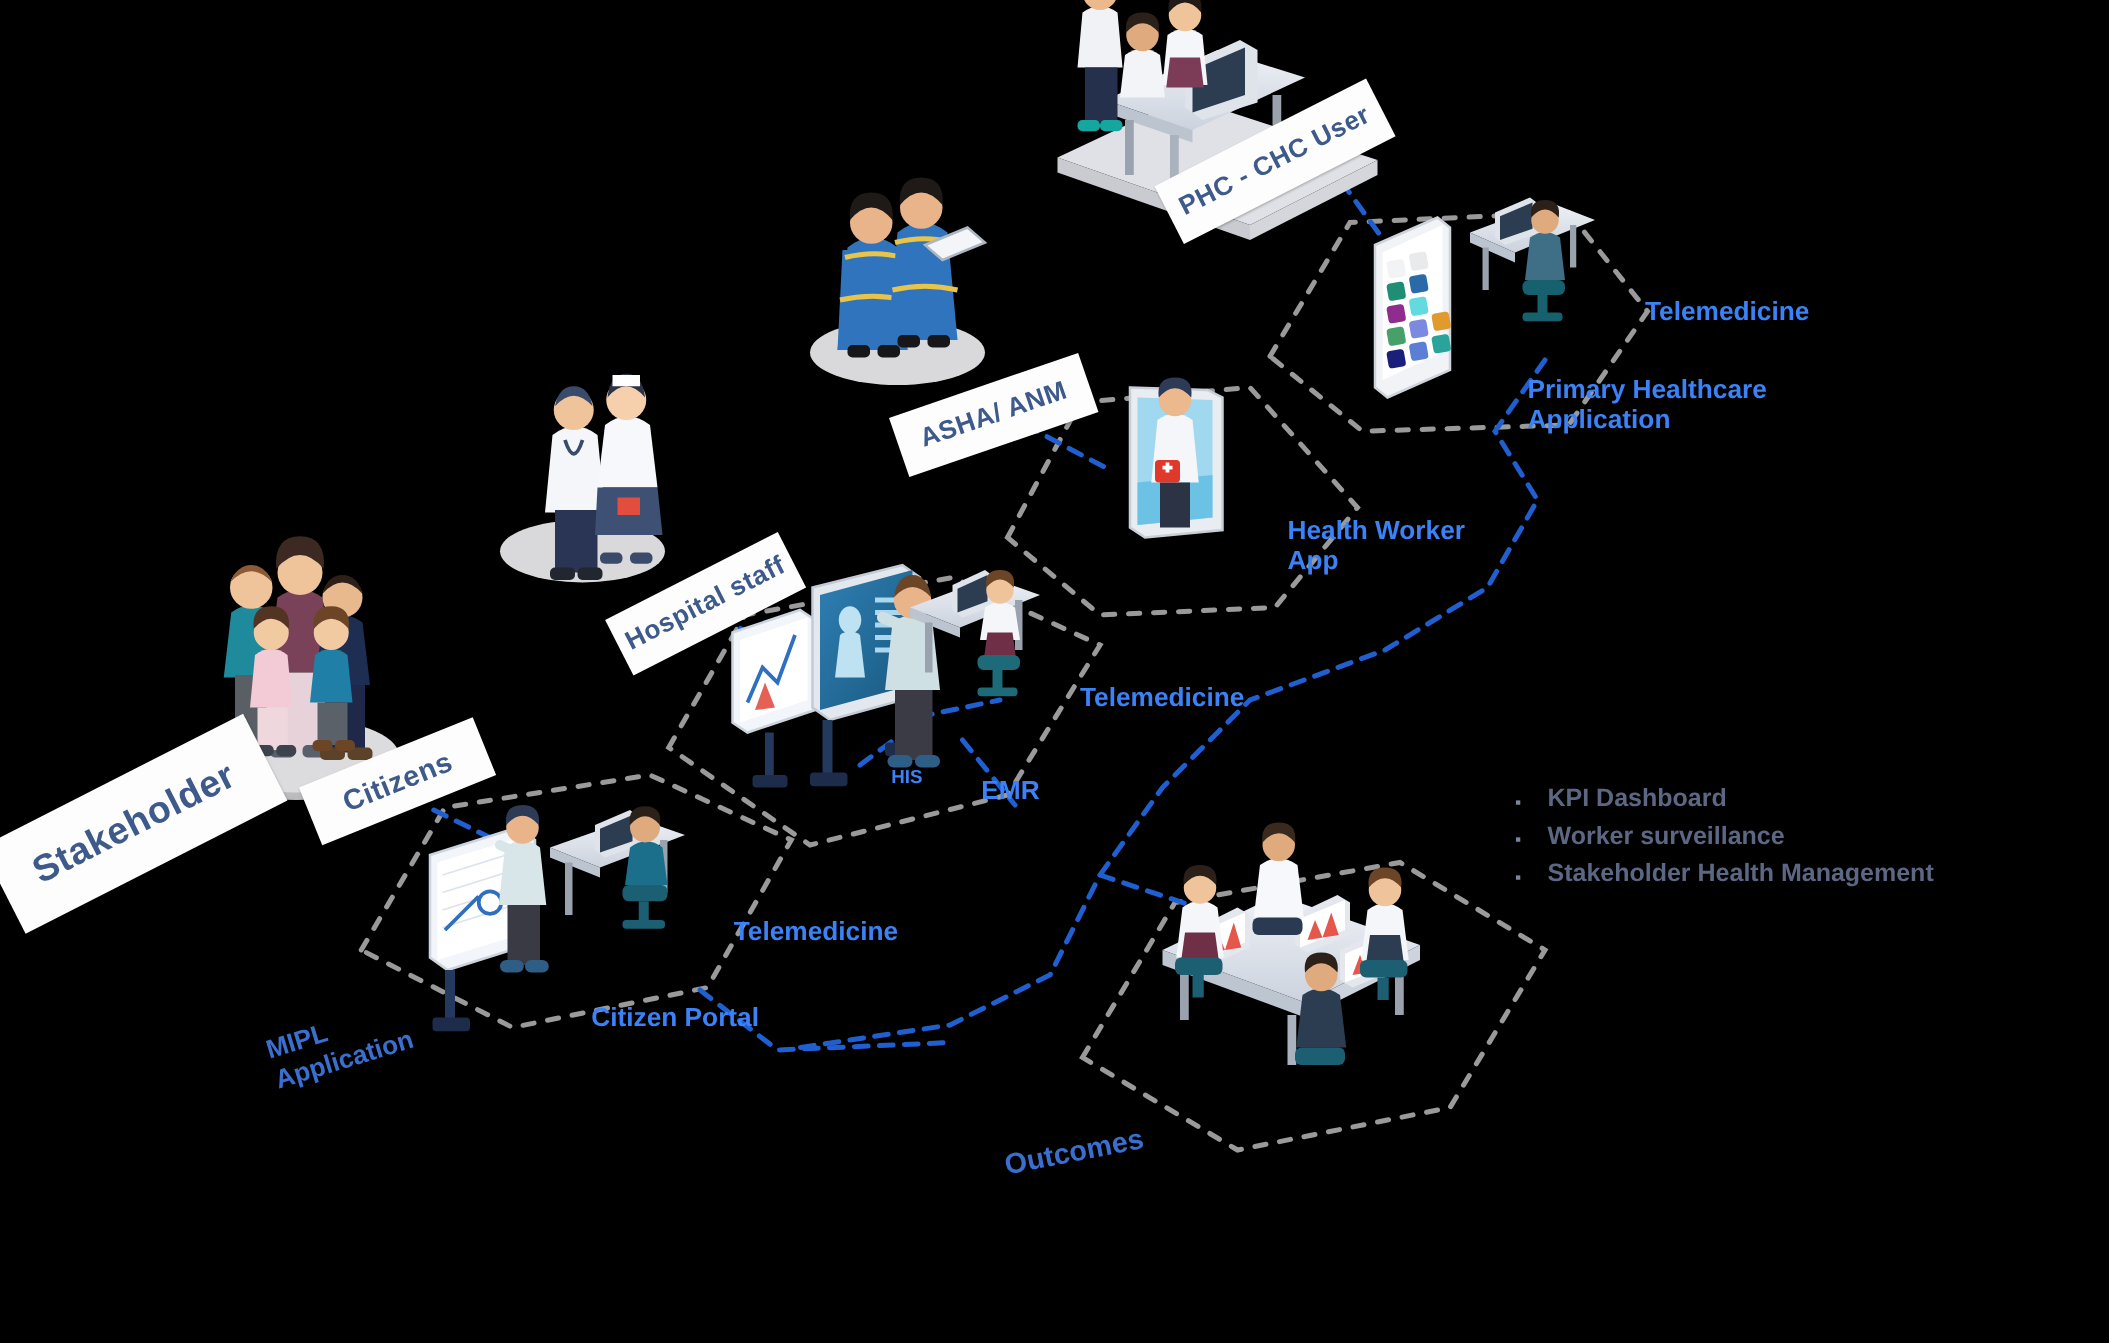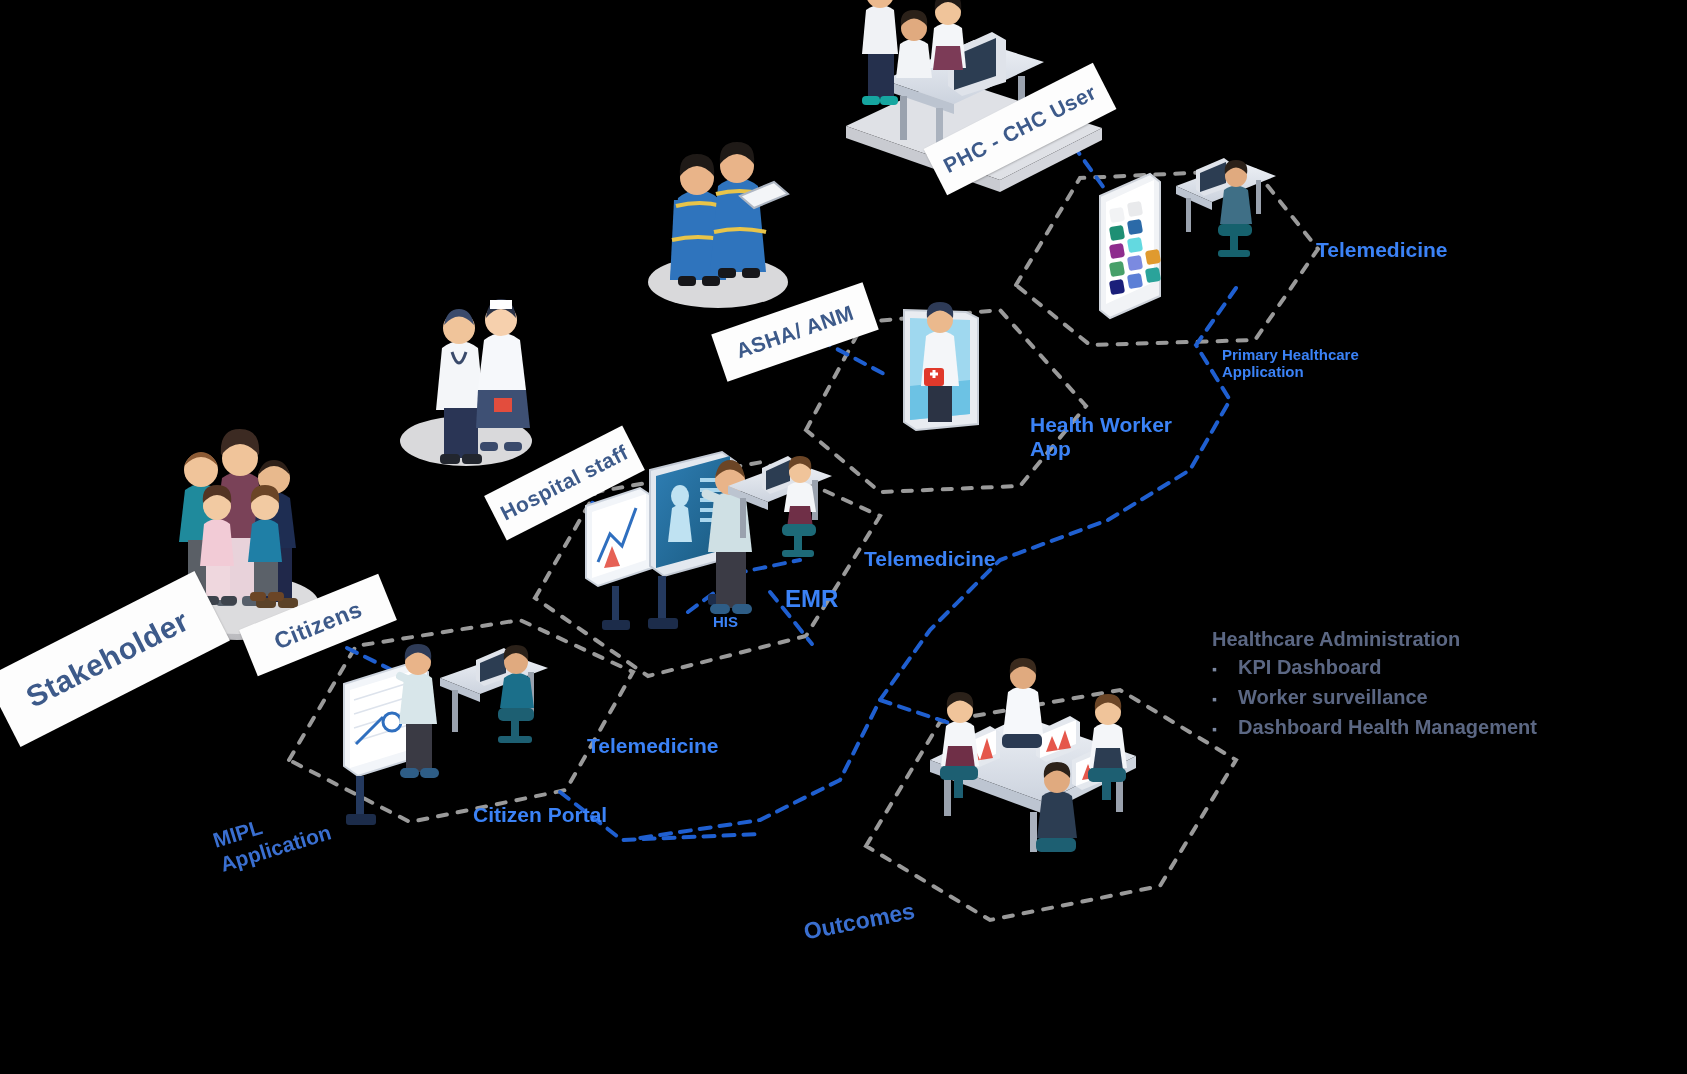--- a/index.html
+++ b/index.html
@@ -27,24 +27,24 @@
     font-size:21px;transform:rotate(-19deg);}
   .banner.phc{left:925px;top:103px;width:190px;height:52px;
     font-size:21px;transform:rotate(-27deg);}
 
   
   .cap{
     position:absolute;color:#3b82f6;font-weight:bold;white-space:nowrap;
     line-height:1.16;
   }
   .cap.telemed-tr{left:1316px;top:238px;font-size:21px;}
-  .cap.primary-app{left:1222px;top:300px;font-size:15px;margin-top:46px;}
+  .cap.primary-app{left:1222px;top:300px;font-size:21px;}
   .cap.hwa{left:1030px;top:413px;font-size:21px;}
   .cap.telemed-mid{left:864px;top:547px;font-size:21px;}
-  .cap.emr{left:785px;top:585px;font-size:24px;}
+  .cap.emr{left:785px;top:621px;font-size:21px;}
   .cap.his{left:713px;top:613px;font-size:15px;}
   .cap.telemed-low{left:587px;top:734px;font-size:21px;}
   .cap.citizen-portal{left:473px;top:803px;font-size:21px;}
 
   
   .bcap{position:absolute;color:#3a6fd0;font-weight:bold;white-space:nowrap;line-height:1.18;}
   .bcap.mipl{left:215px;top:812px;font-size:21px;transform:rotate(-17deg);}
   .bcap.outcomes{left:803px;top:908px;font-size:23px;transform:rotate(-11deg);}
 
   
@@ -470,30 +470,29 @@
   <div class="cap citizen-portal">Citizen Portal</div>
 
   <div class="bcap mipl">
     <div>MIPL</div>
     <div>Application</div>
   </div>
 
   <div class="bcap outcomes">Outcomes</div>
 
   <div class="admin">
-    <div class="h">Healthcare Administration</div>
     <ul>
       <li>
         <span class="b">▪</span>
         <span class="t">KPI Dashboard</span>
       </li>
       <li>
         <span class="b">▪</span>
         <span class="t">Worker surveillance</span>
       </li>
       <li>
         <span class="b">▪</span>
-        <span class="t">Dashboard Health Management</span>
+        <span class="t">Stakeholder Health Management</span>
       </li>
     </ul>
   </div>
 
 </div>
 
 </body></html>

